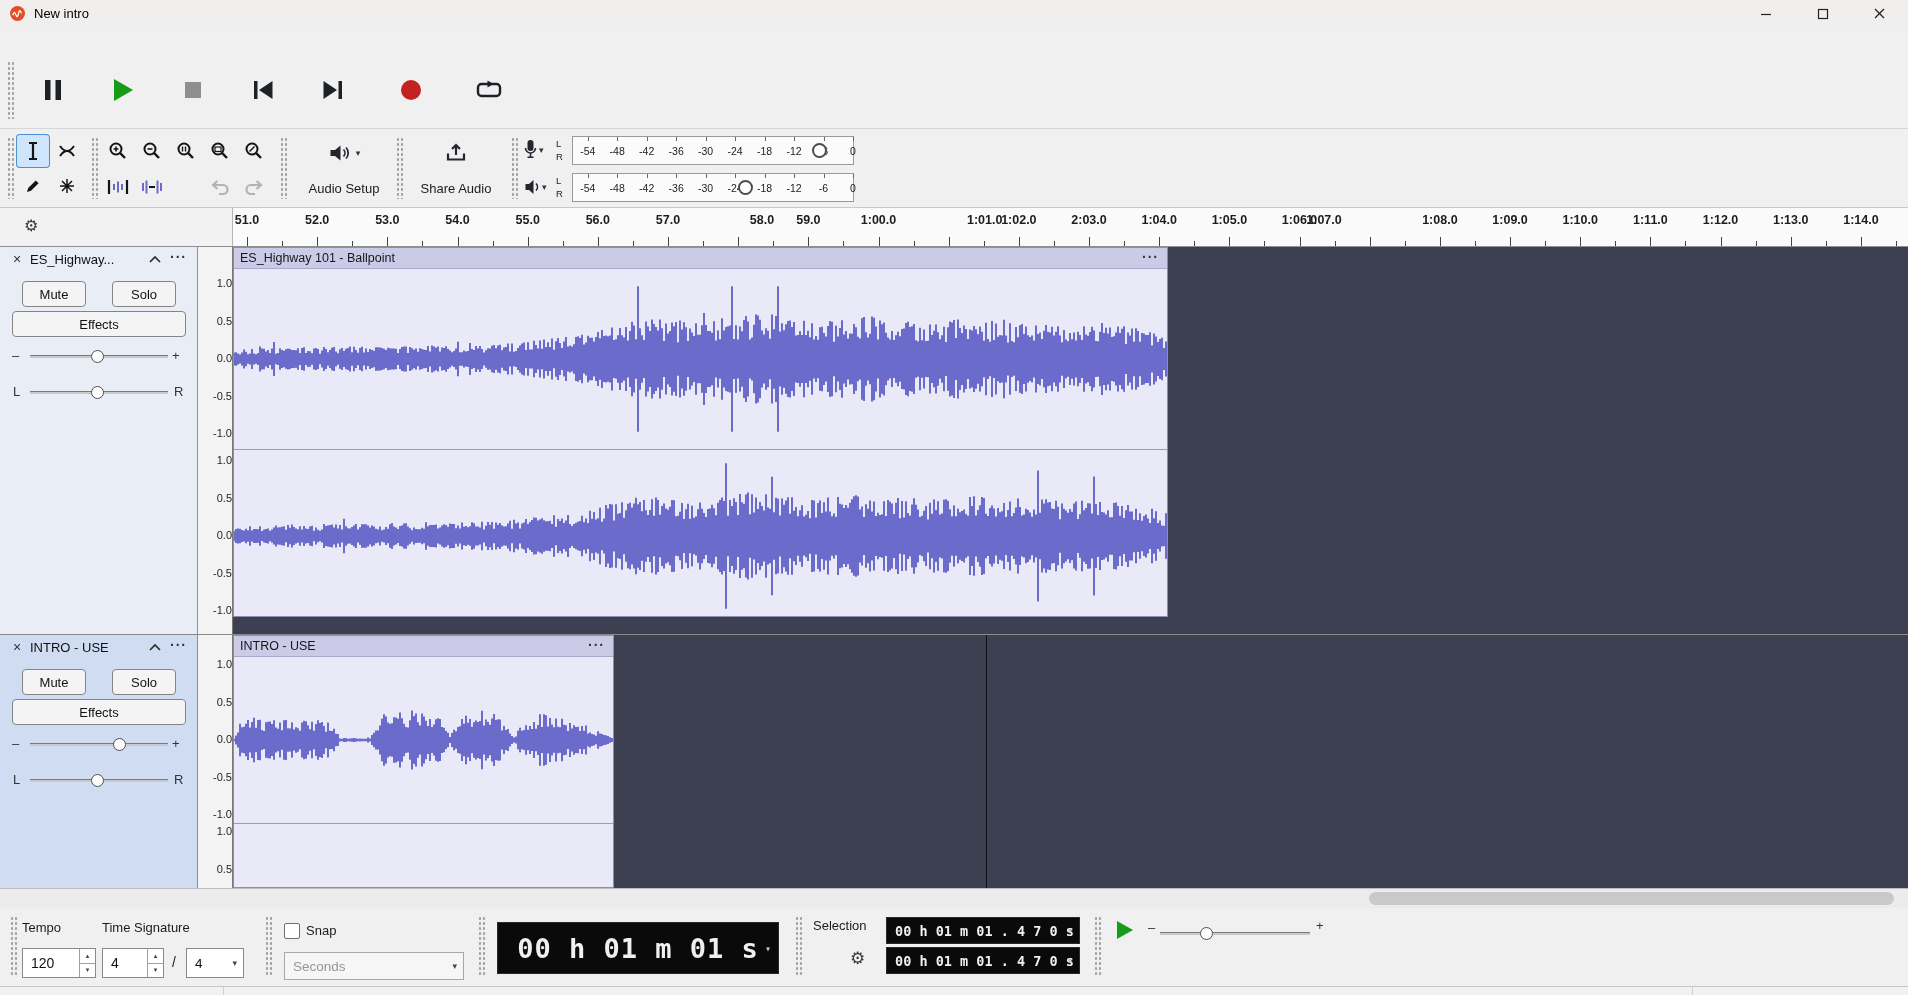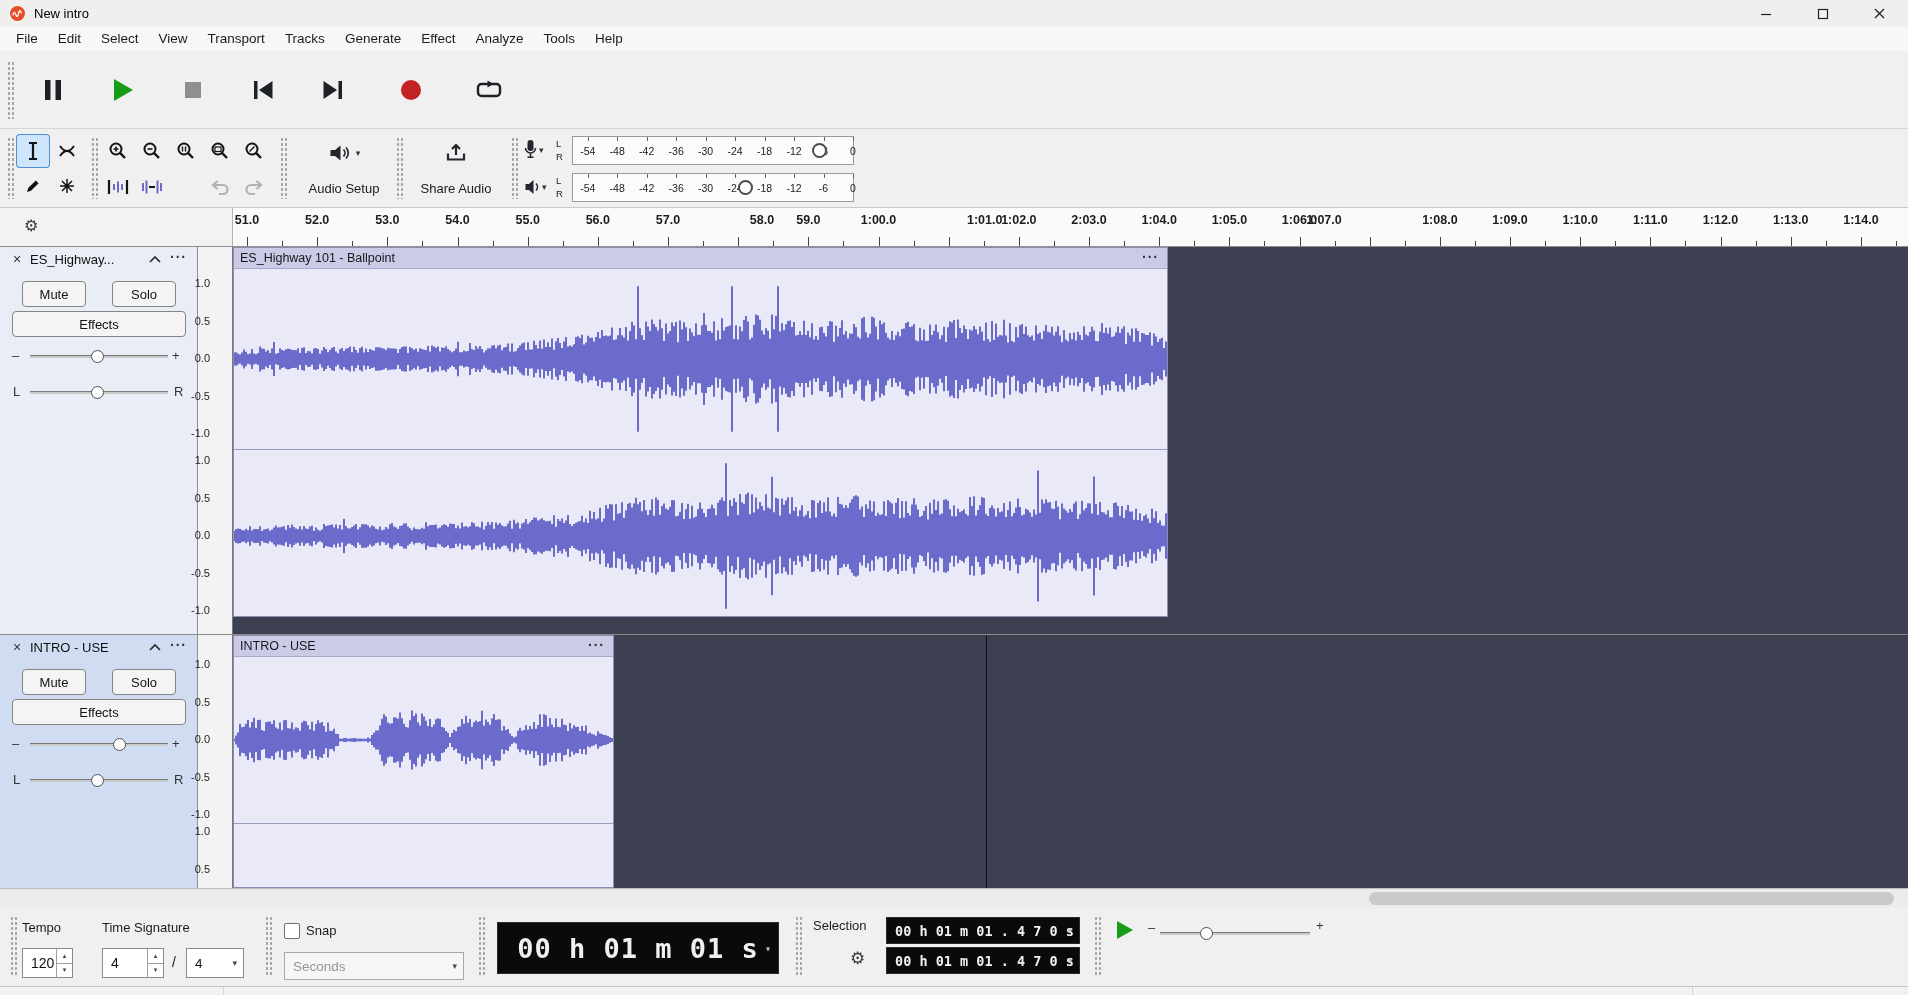--- a/index.html
+++ b/index.html
@@ -37,21 +37,21 @@
   .timeline{position:absolute;left:233px;top:0;right:0;height:100%;background:#fafafa;overflow:hidden}
   .tl-label{position:absolute;top:5px;transform:translateX(-50%);font-size:12.5px;font-weight:600;color:#1c1c1c;white-space:nowrap}
   .tl-tick{position:absolute;bottom:0;width:1px;background:#444}
   .tl-tick.major{height:9px}
   .tl-tick.minor{height:5px}
   
   .tracks{position:absolute;left:0;top:247px;width:1908px;height:641px;background:#3d4050}
   .track{position:absolute;left:0;width:1908px;box-sizing:border-box}
   .t-header{position:absolute;left:0;top:0;width:198px;height:100%;box-sizing:border-box;border-right:1px solid #8f8f8f}
   .t-ruler{position:absolute;left:198px;top:0;width:35px;height:100%;background:#f3f3f3;border-right:1px solid #777;box-sizing:border-box}
-  .vs-label{position:absolute;right:22px;font-size:11px;color:#1f1f1f;white-space:nowrap}
+  .vs-label{position:absolute;right:0;font-size:11px;color:#1f1f1f;white-space:nowrap}
   .t-content{position:absolute;left:233px;top:0;right:0;height:100%;background:#3d4050;overflow:hidden}
   .clip{position:absolute;left:0;top:0;background:#e9e9f8;border:1px solid #8d8db3;box-sizing:border-box;overflow:hidden}
   .clip-title{position:relative;height:21px;background:#cbcbe7;border-bottom:1px solid #a9a9cb;font-size:12.5px;color:#16161a;line-height:20px;padding-left:6px;box-sizing:border-box;white-space:nowrap;overflow:hidden}
   .clip-dots{position:absolute;right:8px;top:0;font-size:14px;font-weight:700;letter-spacing:1px;color:#333;line-height:19px}
   .wave{position:absolute;left:0}
   .ch-divider{position:absolute;left:0;width:100%;height:1px;background:#9c9cbe}
   .cursor{position:absolute;width:1px;background:#101018;top:0}
   .t-close{position:absolute;left:8px;top:3px;width:18px;height:18px;display:flex;align-items:center;justify-content:center;font-size:14px;color:#333}
   .t-name{position:absolute;left:30px;top:5px;font-size:13px;color:#101010;width:112px;white-space:nowrap;overflow:hidden}
   .t-collapse{position:absolute;left:148px;top:8px}
@@ -107,33 +107,20 @@
           </svg>
         </div>
       <div class="winbtn">
           <svg width="13" height="13">
             <path d="M2 2 L11 11 M11 2 L2 11" stroke="#222" stroke-width="1.3"></path>
           </svg>
         </div>
     </div>
   </div>
 
-  <div class="menubar">
-      <span class="menu-item">File</span>
-      <span class="menu-item">Edit</span>
-      <span class="menu-item">Select</span>
-      <span class="menu-item">View</span>
-      <span class="menu-item">Transport</span>
-      <span class="menu-item">Tracks</span>
-      <span class="menu-item">Generate</span>
-      <span class="menu-item">Effect</span>
-      <span class="menu-item">Analyze</span>
-      <span class="menu-item">Tools</span>
-      <span class="menu-item">Help</span>
-    </div>
 
   <div class="toolbar1">
     <div class="grip" style="left:7px;top:10px;height:58px"></div>
     <div class="transport">
       <div class="tbtn">
           <svg width="26" height="26">
             <rect x="5" y="3" width="5.5" height="20" fill="#1d2026"></rect>
             <rect x="15.5" y="3" width="5.5" height="20" fill="#1d2026"></rect>
           </svg>
         </div>
@@ -556,21 +543,21 @@
   </div>
 
   <div class="scrollrow">
     <div class="scroll-thumb"></div>
   </div>
 
   <div class="bottombar">
     <div class="grip" style="left:10px;top:8px;height:60px"></div>
 
     <span class="bb-label" style="left:22px;top:12px">Tempo</span>
-    <div class="num-input" style="left:22px;top:40px;width:51px">
+    <div class="num-input" style="left:22px;top:40px;width:74px">
       <span>120</span>
       <div class="spin">
         <span>▴</span>
         <span>▾</span>
       </div>
     </div>
 
     <span class="bb-label" style="left:102px;top:12px">Time Signature</span>
     <div class="num-input" style="left:102px;top:40px;width:62px">
       <span>4</span>

